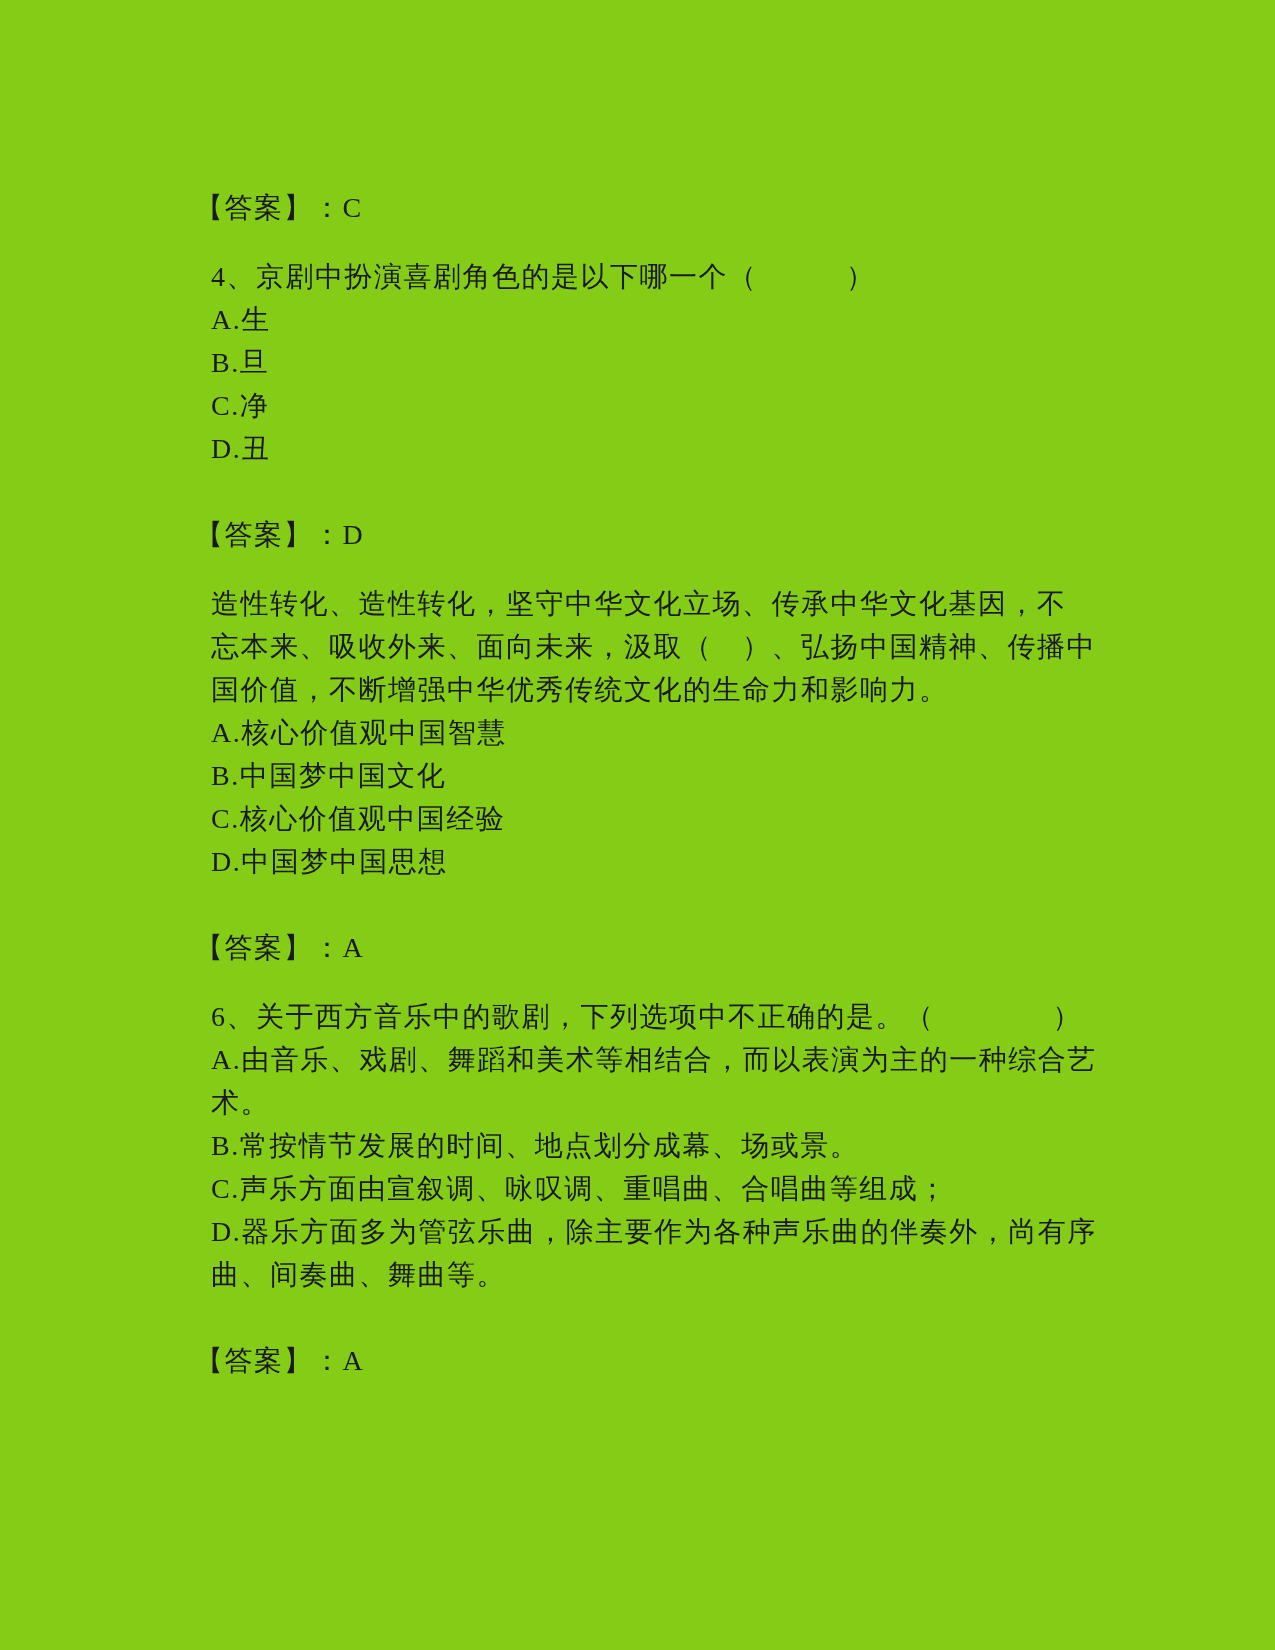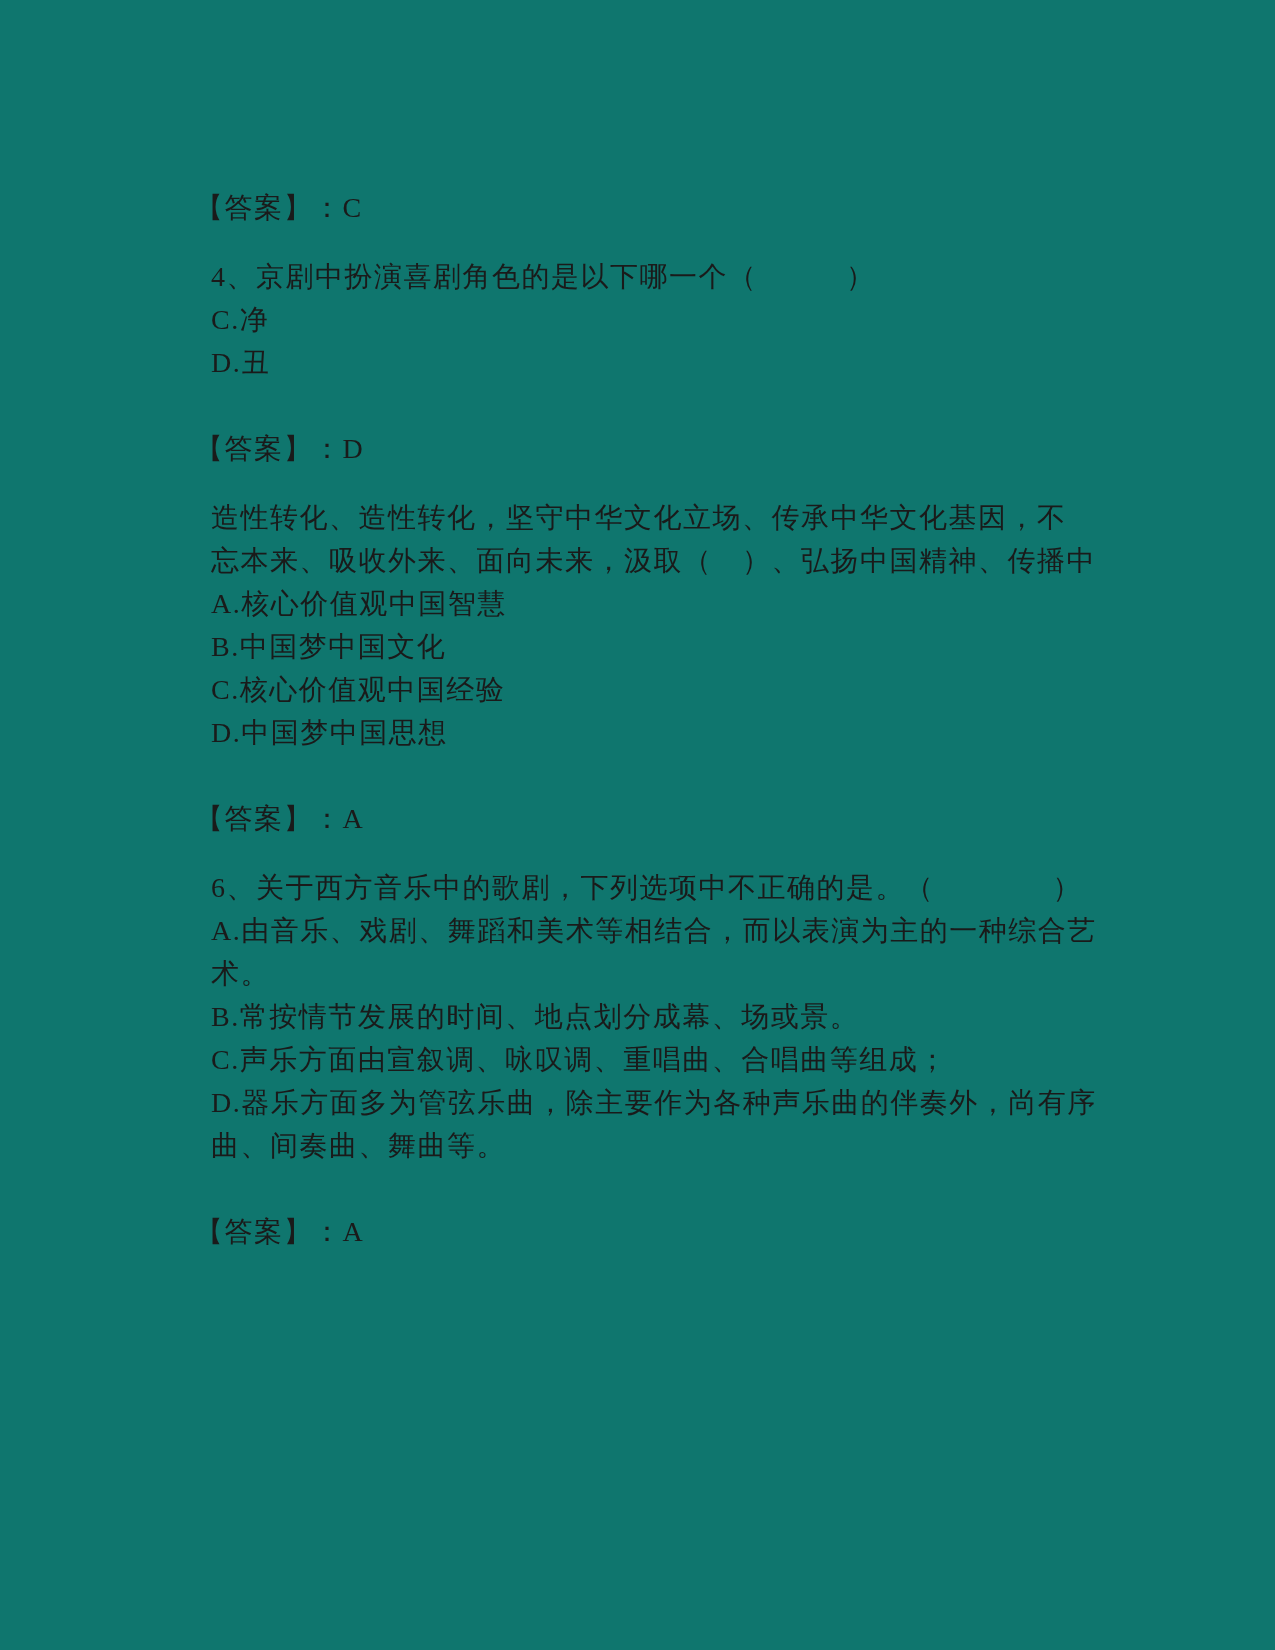--- a/index.html
+++ b/index.html
@@ -5,21 +5,21 @@
   html, body {
     margin: 0;
     padding: 0;
     background: #ffffff;
   }
   .page {
     position: relative;
     width: 1275px;
     height: 1650px;
     box-sizing: border-box;
-    background: #0f766e;
+    background: #84cc16;
     padding: 186px 100px 0 195px;
     overflow: hidden;
     font-family: "Liberation Serif", "DejaVu Serif", serif;
     color: #1a1a1a;
   }
   .line {
     height: 43px;
     line-height: 43px;
     font-size: 28px;
     letter-spacing: 1.5px;
@@ -40,29 +40,32 @@
 </style>
 </head>
 <body>
 
 <div class="page">
 
   <div class="line answer first">【答案】：C</div>
 
   <div class="qblock">
     <div class="line">4、京剧中扮演喜剧角色的是以下哪一个（　　　）</div>
+    <div class="line">A.生</div>
+    <div class="line">B.旦</div>
     <div class="line">C.净</div>
     <div class="line">D.丑</div>
   </div>
 
   <div class="line answer">【答案】：D</div>
 
   <div class="qblock">
     <div class="line">造性转化、造性转化，坚守中华文化立场、传承中华文化基因，不</div>
     <div class="line">忘本来、吸收外来、面向未来，汲取（　）、弘扬中国精神、传播中</div>
+    <div class="line">国价值，不断增强中华优秀传统文化的生命力和影响力。</div>
     <div class="line">A.核心价值观中国智慧</div>
     <div class="line">B.中国梦中国文化</div>
     <div class="line">C.核心价值观中国经验</div>
     <div class="line">D.中国梦中国思想</div>
   </div>
 
   <div class="line answer">【答案】：A</div>
 
   <div class="qblock">
     <div class="line">6、关于西方音乐中的歌剧，下列选项中不正确的是。（　　　　）</div>

